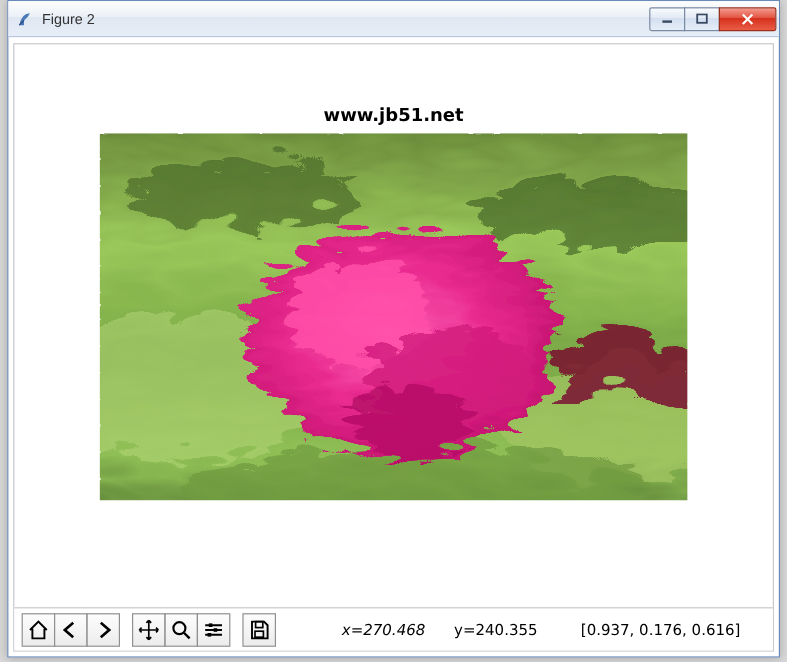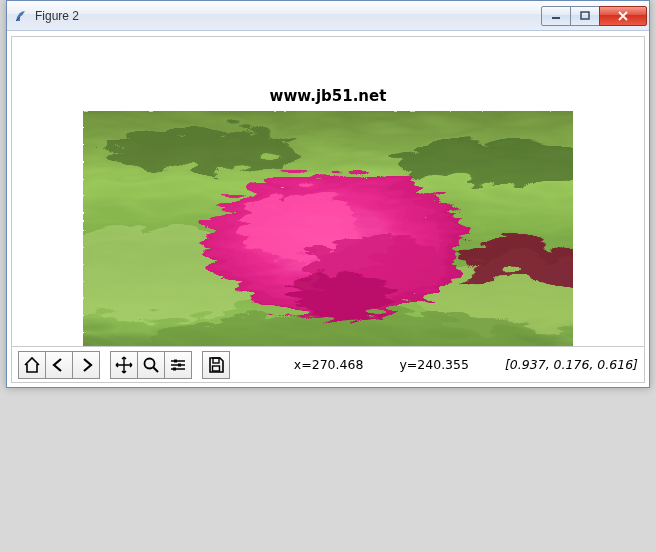--- a/index.html
+++ b/index.html
@@ -9,21 +9,21 @@
     width: 656px;
     height: 552px;
     overflow: hidden;
     position: relative;
   }
   .window {
     position: absolute;
     left: 6px;
     top: 0;
     width: 644px;
-    height: 388px;
+    height: 548px;
     background: #fff;
     border: 1px solid #6a8bb8;
     box-shadow: 0 0 8px rgba(0,0,0,0.25);
   }
   .titlebar {
     height: 30px;
     background: linear-gradient(#fdfdfe, #ebf0f6 45%, #dfe7f2 46%, #e7eef8);
     border-bottom: 1px solid #b9c7dc;
     display: flex;
     align-items: center;
@@ -104,23 +104,23 @@
     width: 28px; height: 28px;
     border: 1px solid #8f8f8f;
     background: linear-gradient(#fdfdfd,#ececec);
     display: flex; align-items: center; justify-content: center;
     margin-left: -1px;
     cursor: pointer;
   }
   .tb-btn:first-child { margin-left: 0; }
   .tb-sep { width: 10px; }
   .tb-spacer { flex: 1; }
-  .status-x { margin-right: 36px; }
+  .status-x { margin-right: 24px; font-style: italic; }
   .status-y { margin-right: 36px; }
-  .status-rgb { margin-right: 0; font-style: italic; }
+  .status-rgb { margin-right: 21px; }
 </style>
 </head>
 <body>
 
 <div class="window">
   <div class="titlebar">
     <span class="app-icon">
       <svg viewBox="0 0 16 16">
           <path d="M3 13 Q5 3 12 3 Q10 7 7 9 L7 13 Z" fill="#4a7ab8"></path>
           <path d="M3 13 L7 9" stroke="#2a4a78" stroke-width="1" fill="none"></path>

